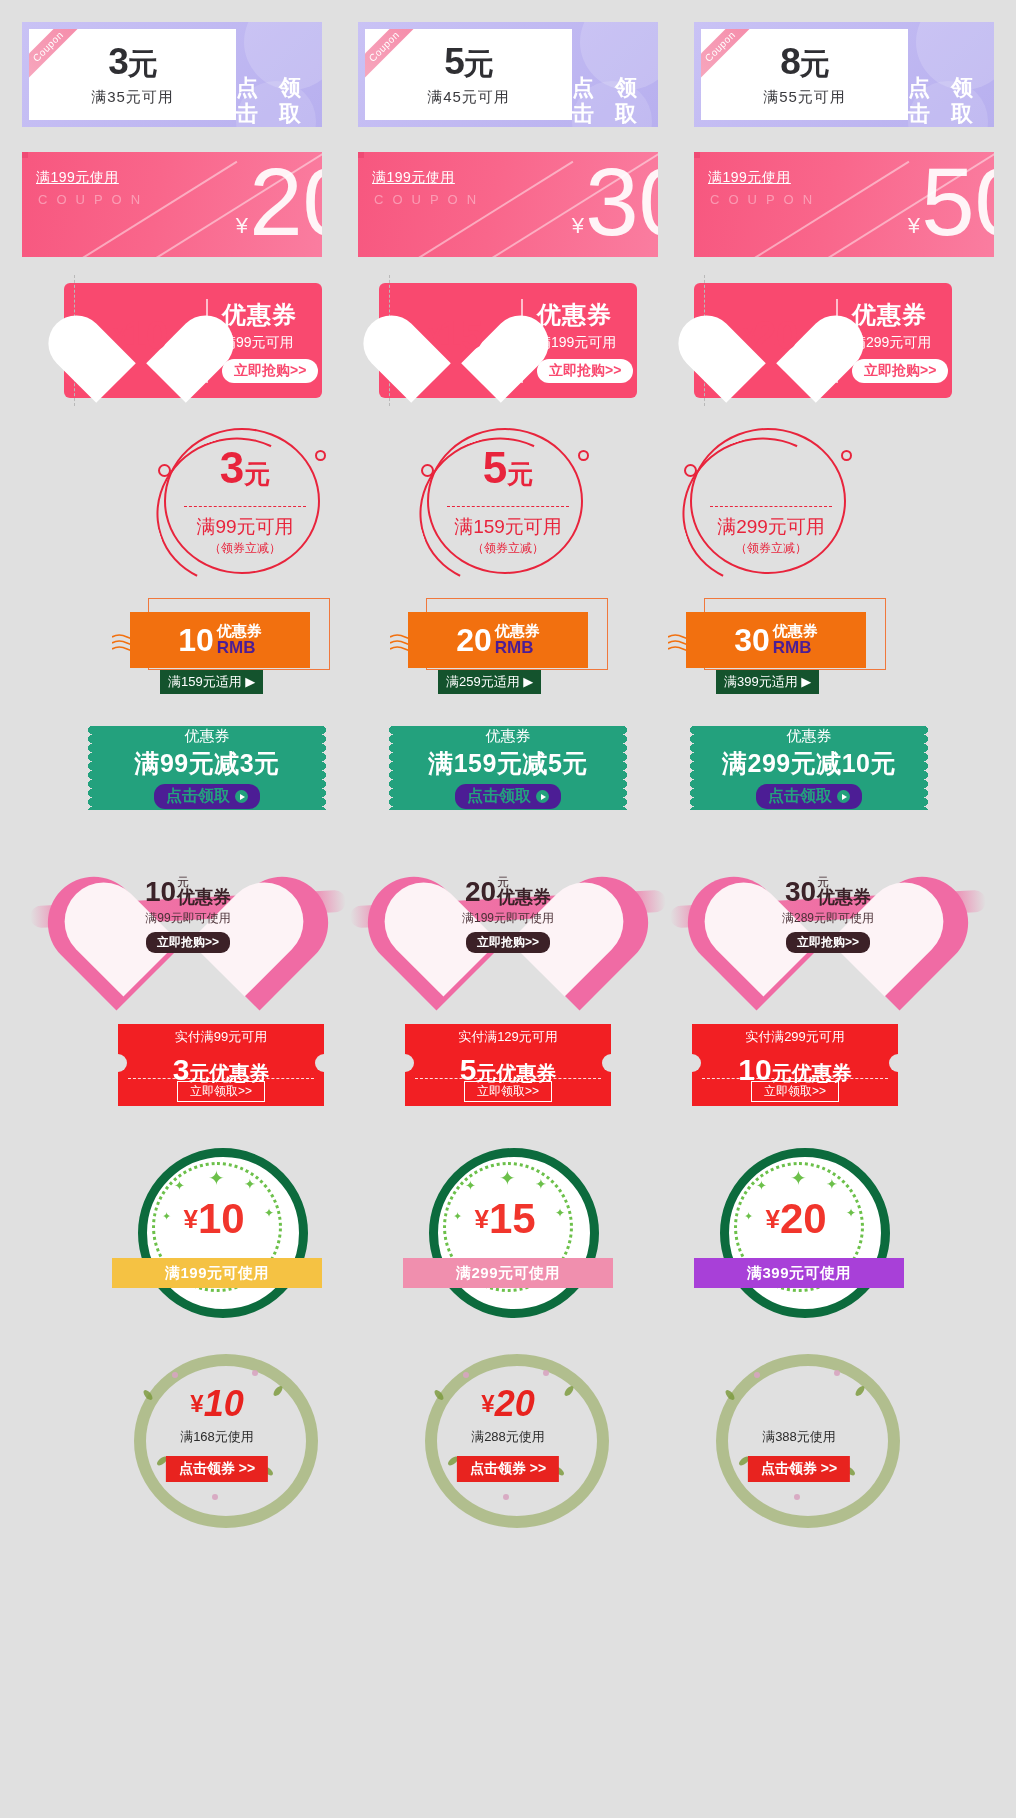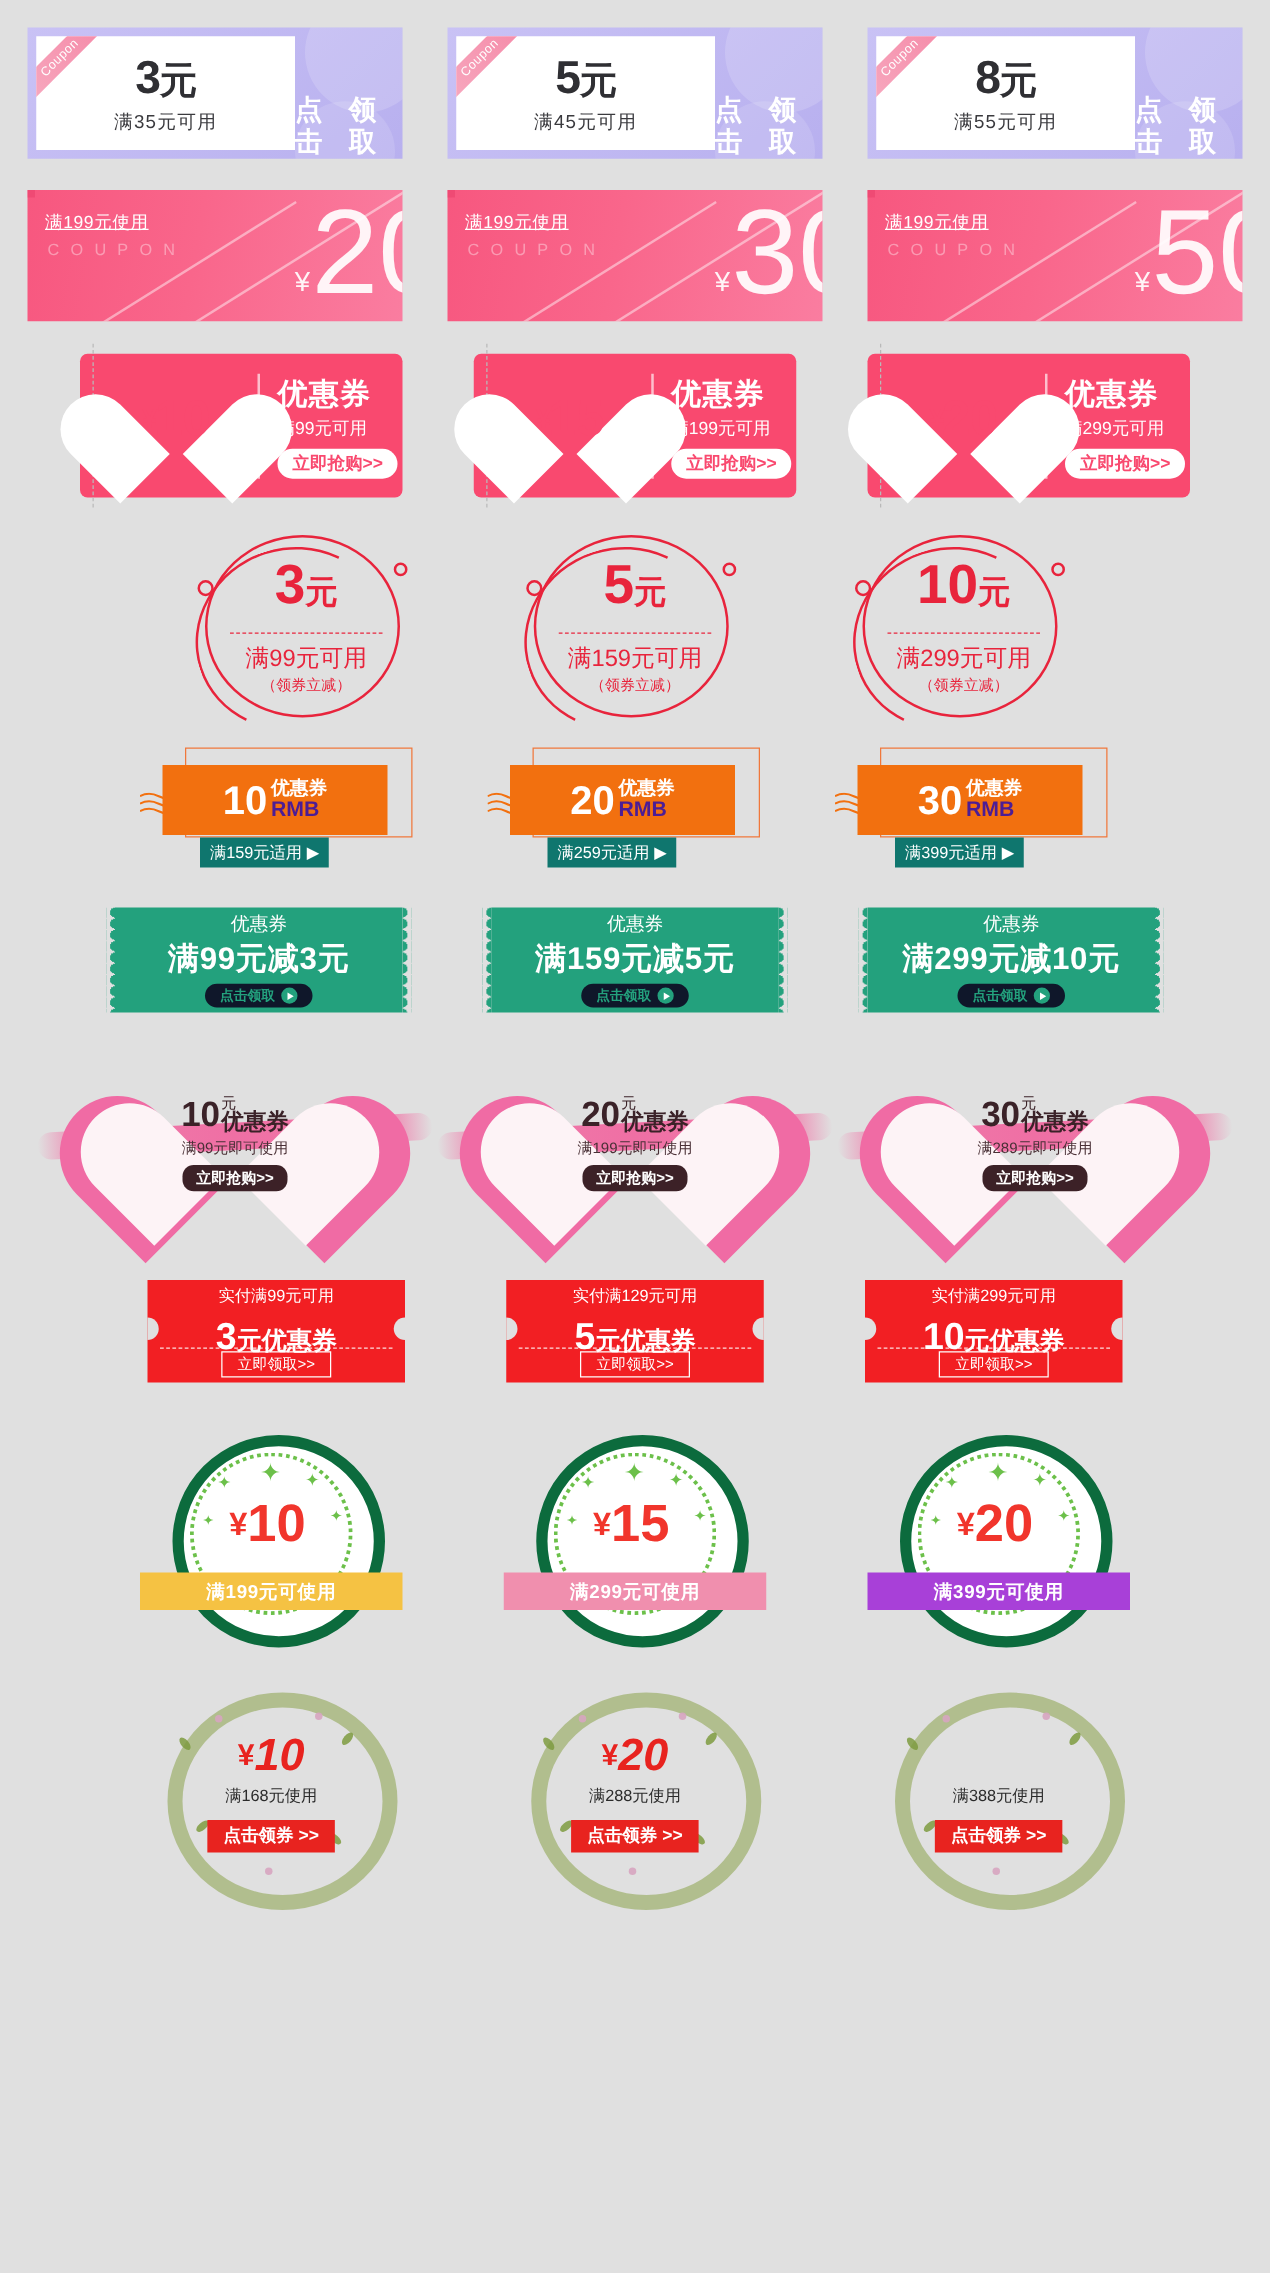--- a/index.html
+++ b/index.html
@@ -134,41 +134,41 @@
   .oc .block{
     position:absolute;left:0;top:14px;width:180px;height:56px;background:#f2700f;
     display:flex;align-items:center;justify-content:center;gap:3px;
   }
   .oc-num{color:#fff;font-size:32px;font-weight:bold;line-height:1;}
   .oc-txt{display:flex;flex-direction:column;line-height:1.05;}
   .oc-t1{color:#fff;font-size:15px;font-weight:bold;}
   .oc-t2{color:#4c1d95;font-size:17px;font-weight:bold;}
   .oc .wave{position:absolute;left:-18px;top:36px;width:30px;height:18px;}
   .oc-badge{
-    position:absolute;left:30px;top:72px;background:#0f766e;color:#fff;
+    position:absolute;left:30px;top:72px;background:#14532d;color:#fff;
     font-size:13px;padding:3px 8px;white-space:nowrap;
   }
 
   
   .r6{top:726px;padding:0 92px;box-sizing:border-box;}
   .gc{
     position:relative;width:230px;height:84px;background:#23a17d;
     display:flex;flex-direction:column;align-items:center;justify-content:center;gap:1px;
   }
   .gc .zz{
     position:absolute;top:0;bottom:0;width:7px;
     background:radial-gradient(circle at 0 4px,transparent 4px,#23a17d 4px);
     background-size:7px 9px;
   }
   .gc .zzl{left:-7px;background:radial-gradient(circle at 7px 4px,#23a17d 4px,transparent 4px);background-size:7px 9px;}
   .gc .zzr{right:-7px;background:radial-gradient(circle at 0 4px,#23a17d 4px,transparent 4px);background-size:7px 9px;}
   .gc-t1{color:#fff;font-size:15px;}
   .gc-t2{color:#fff;font-size:25px;font-weight:bold;letter-spacing:.5px;}
   .gc-btn{
-    margin-top:3px;background:#0f172a;color:#23a17d;border-radius:11px;font-size:11px;font-weight:bold;
+    margin-top:3px;background:#4c1d95;color:#23a17d;border-radius:11px;font-size:16px;font-weight:bold;
     padding:2px 12px;display:flex;align-items:center;gap:5px;
   }
   .gc-btn .play{
     width:13px;height:13px;border-radius:50%;background:#23a17d;position:relative;
   }
   .gc-btn .play:after{
     content:"";position:absolute;left:4.5px;top:3.5px;border-left:5px solid #fff;
     border-top:3px solid transparent;border-bottom:3px solid transparent;
   }
 
@@ -412,21 +412,20 @@
       <div class="rc-amt"><span>5</span><span class="u">元</span></div>
       <div class="hr"></div>
       <div class="rc-c1">满159元可用</div>
       <div class="rc-c2">（领券立减）</div>
     </div>
     <div class="rc">
       <div class="ring"></div>
       <div class="ring2"></div>
       <div class="dot"></div>
       <div class="dot2"></div>
-      <div class="rc-amt"><span>10</span><span class="u">元</span></div>
       <div class="hr"></div>
       <div class="rc-c1">满299元可用</div>
       <div class="rc-c2">（领券立减）</div>
     </div>
   </div>
 
   <div class="row r5">
     <div class="oc">
       <div class="frame"></div>
       <svg class="wave" viewBox="0 0 30 18">

